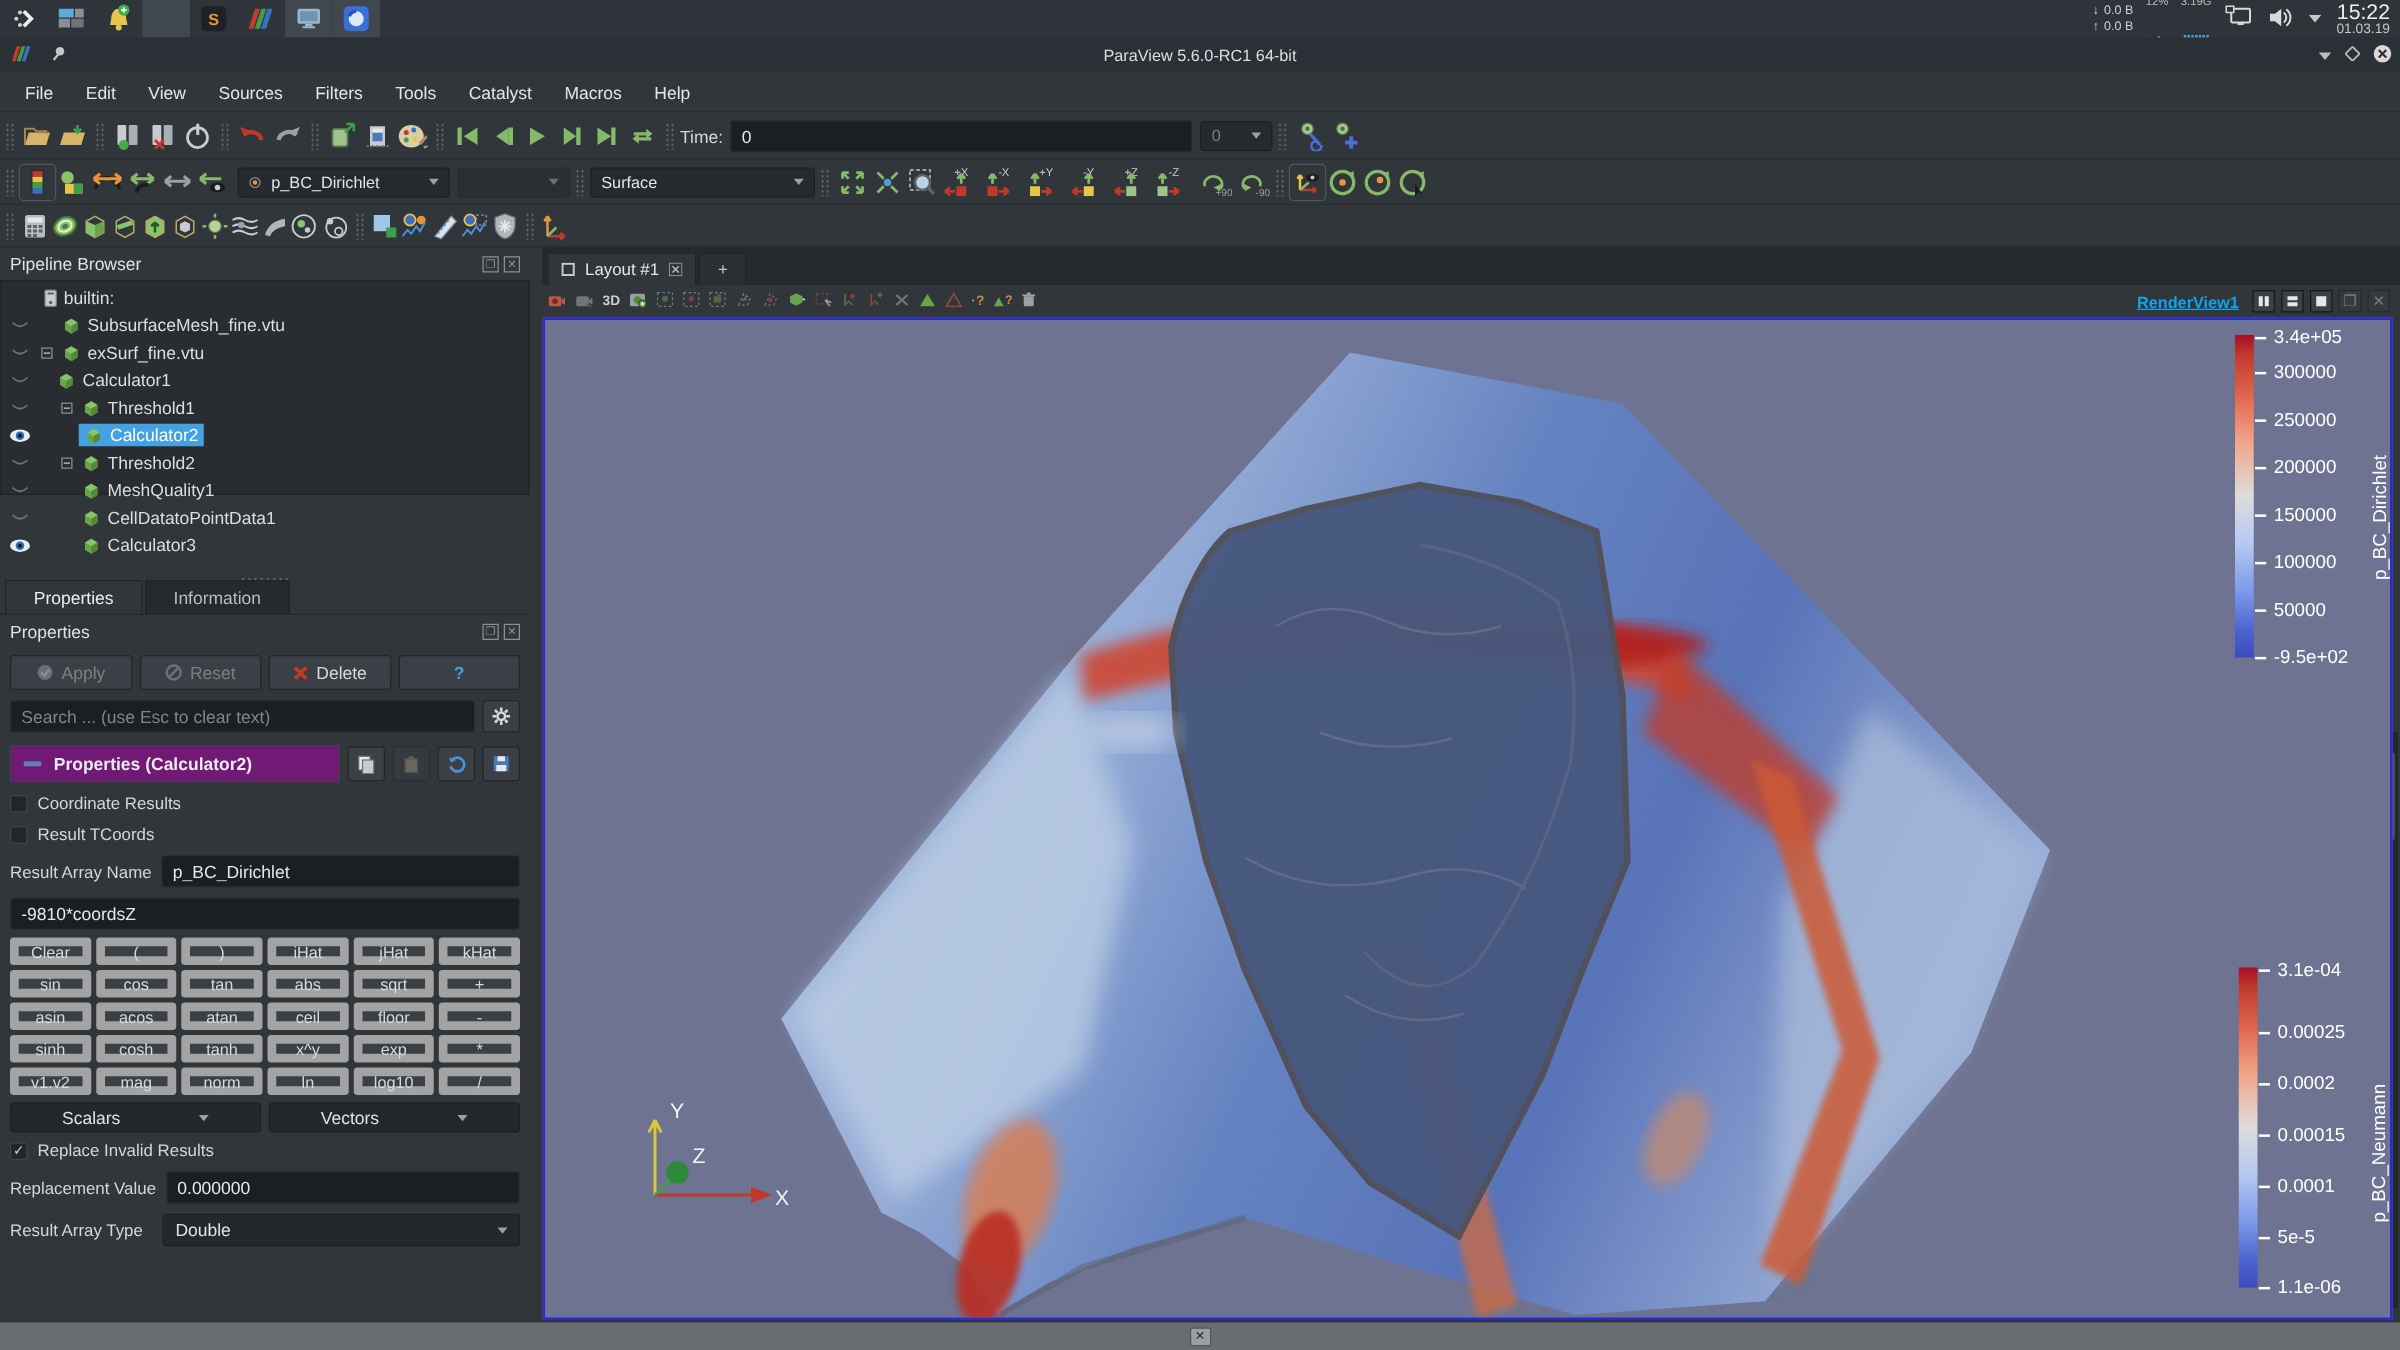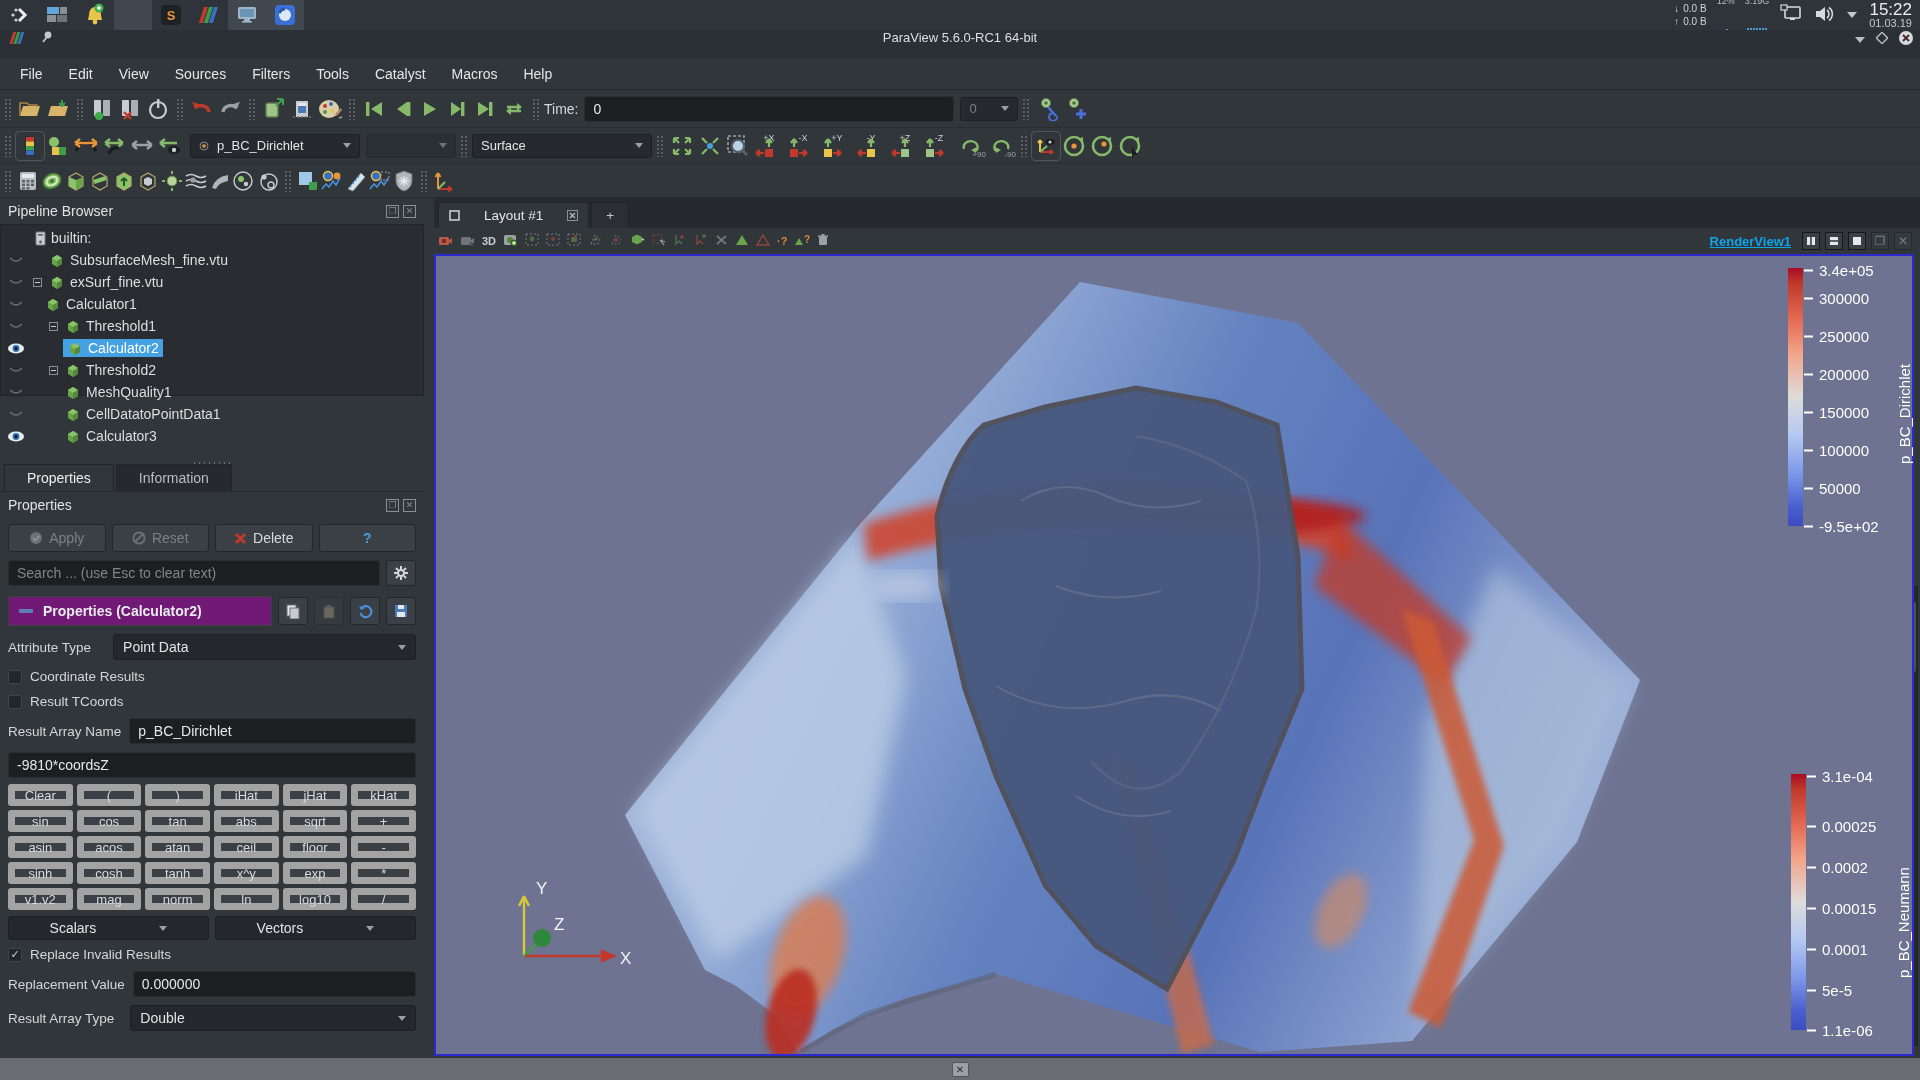--- a/index.html
+++ b/index.html
@@ -15,21 +15,21 @@
   .netcol { display:flex; flex-direction:column; font-size:10px; line-height:13px; color:#cfd3d6; }
   .netrow { display:flex; gap:4px; align-items:center; }
   .meter { display:flex; flex-direction:column; align-items:center; font-size:9px; color:#b9bdc0;gap:20px; }
   .bars { display:flex; gap:1px; align-items:flex-end; height:8px; margin-top:1px; }
   .bars i { width:2px; background:#4d9fd6; display:block; }
   .clock { text-align:right; color:#eceeef; line-height:1; }
   .clock .t { font-size:17px; }
   .clock .d { font-size:11px; color:#c4c8cb; }
 
   
-  #titlebar { position:absolute; left:0; top:30px; width:1920px; height:28px; background:#2b3036; display:flex; }
+  #titlebar { position:absolute; left:0; top:30px; width:1920px; height:28px; background:#2b3036; display:flex; align-items:center; }
   #titlebar .title { position:absolute; left:0; right:0; text-align:center; font-size:13px; color:#dcdfe1; }
   .tb-right { position:absolute; right:6px; display:flex; gap:10px; align-items:center; }
   #menubar { position:absolute; left:0; top:58px; width:1920px; height:32px; background:#31363b; display:flex; align-items:center; gap:2px; padding-left:8px; border-bottom:1px solid #26292d; }
   .menu-item { padding:4px 12px; font-size:14px; color:#e4e6e8; cursor:default; }
 
   
   .toolbar { position:absolute; left:0; width:1920px; background:#31363b; display:flex; align-items:center; }
   #toolbar1 { top:90px; height:38px; border-bottom:1px solid #2a2e32; }
   #toolbar2 { top:128px; height:36px; border-bottom:1px solid #2a2e32; }
   #toolbar3 { top:164px; height:34px; border-bottom:1px solid #26292d; }
@@ -91,21 +91,21 @@
   .halfdd { display:flex; gap:6px; padding:2px 8px; }
   .halfdd .dd { height:24px; justify-content:center; }
   .halfdd .dd span { margin:0 auto; }
 
   #prop-scroll { position:absolute; right:2px; top:586px; width:15px; height:460px; background:#26292c; border:1px solid #202225; }
   #prop-scroll .thumb { position:absolute; top:15px; left:1px; width:11px; height:70px; background:#4a5056; border-radius:2px; }
   .scr-arrow { position:absolute; left:0; width:13px; height:13px; color:#9aa0a4; font-size:8px; display:flex; align-items:center; justify-content:center; }
 
   
   #view-tabbar { position:absolute; left:434px; top:198px; width:1486px; height:30px; background:#26292d; display:flex; align-items:flex-end; padding-left:4px; gap:2px; }
-  .vtab { display:flex; align-items:center; gap:24px; background:#31363b; color:#e4e6e8; font-size:13.5px; padding:5px 10px; border:1px solid #222528; border-bottom:none; }
+  .vtab { display:flex; align-items:center; gap:8px; background:#31363b; color:#e4e6e8; font-size:13.5px; padding:5px 10px; border:1px solid #222528; border-bottom:none; }
   .vtab.plus { background:#2b2f34; padding:5px 14px; color:#c4c8cb; }
   #rv-toolbar { position:absolute; left:434px; top:228px; width:1486px; height:26px; background:#31363b; display:flex; align-items:center; padding-left:4px; gap:7px; }
   .rv-right { margin-left:auto; display:flex; align-items:center; gap:5px; padding-right:8px; }
   .rv-name { font-size:13px; font-weight:bold; text-decoration:underline; color:#0ea5e9; margin-right:6px; }
   .rvbtn { width:18px; height:18px; background:#3a4045; border:1px solid #16181a; display:flex; align-items:center; justify-content:center; }
   .rvbtn.dim { opacity:.4; }
   .micon { font-size:12px; line-height:1; }
 
   #viewport { position:absolute; left:434px; top:254px; width:1480px; height:802px; background:#6d7390; border:2px solid #2a2ad0; }
   #viz { position:absolute; left:0; top:0; }
@@ -961,27 +961,20 @@
           <path d="M3 5 A5.5 5.5 0 1 1 2.5 9" fill="none" stroke="#4a8fd8" stroke-width="2.2"></path>
           <path d="M1 2 L3 6 L7 4 Z" fill="#4a8fd8"></path>
         </svg>
       </span>
     <span class="mini">
         <svg width="14" height="14">
           <rect x="1" y="1" width="12" height="12" fill="#4a7ab8"></rect>
           <rect x="4" y="1" width="6" height="4" fill="#e4e8ec"></rect>
           <rect x="3" y="8" width="8" height="5" fill="#e4e8ec"></rect>
         </svg>
-      </span>
-  </div>
-  <div class="formrow">
-    <span class="flabel">Attribute Type</span>
-    <span class="dd" style="margin-left:14px">
-        <span>Point Data</span>
-        <span class="arrow"></span>
       </span>
   </div>
   <div class="cbrow">
       <span class="cb"></span>
       <span>Coordinate Results</span>
     </div>
   <div class="cbrow">
       <span class="cb"></span>
       <span>Result TCoords</span>
     </div>

